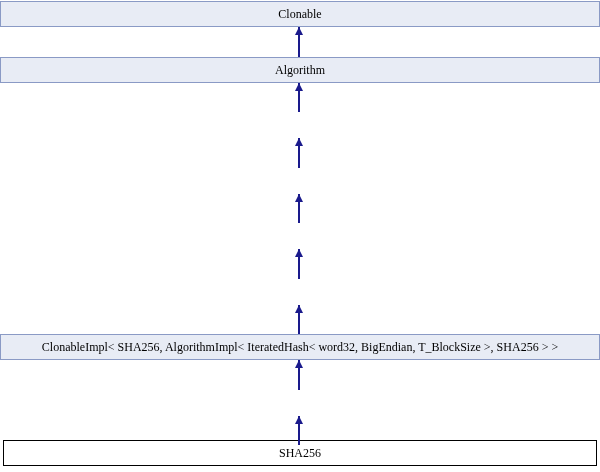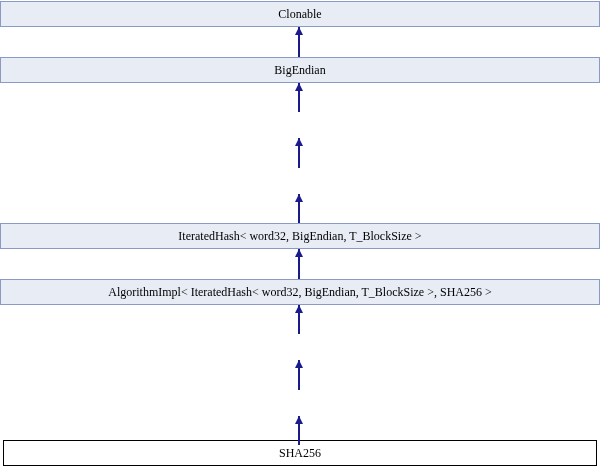--- a/index.html
+++ b/index.html
@@ -74,23 +74,22 @@
     width: 2px;
     background: var(--arrow);
   }
 </style>
 </head>
 <body>
 
 <div class="diagram">
 
   <div class="node" style="top:1px">Clonable</div>
-  <div class="node" style="top:57px">BigEndian</div>
-  <div class="node" style="top:223px">IteratedHash&lt; word32, BigEndian, T_BlockSize &gt;</div>
-  <div class="node" style="top:279px">AlgorithmImpl&lt; IteratedHash&lt; word32, BigEndian, T_BlockSize &gt;, SHA256 &gt;</div>
+  <div class="node" style="top:57px">Algorithm</div>
+  <div class="node" style="top:334px">ClonableImpl&lt; SHA256, AlgorithmImpl&lt; IteratedHash&lt; word32, BigEndian, T_BlockSize &gt;, SHA256 &gt; &gt;</div>
   <div class="node focus" style="top:440px">SHA256</div>
 
   <div class="arrow" style="top:27px;height:30px"></div>
   <div class="arrow" style="top:83px;height:29px"></div>
   <div class="arrow" style="top:138px;height:30px"></div>
   <div class="arrow" style="top:194px;height:29px"></div>
   <div class="arrow" style="top:249px;height:30px"></div>
   <div class="arrow" style="top:305px;height:29px"></div>
   <div class="arrow" style="top:360px;height:30px"></div>
   <div class="arrow" style="top:416px;height:29px"></div>

